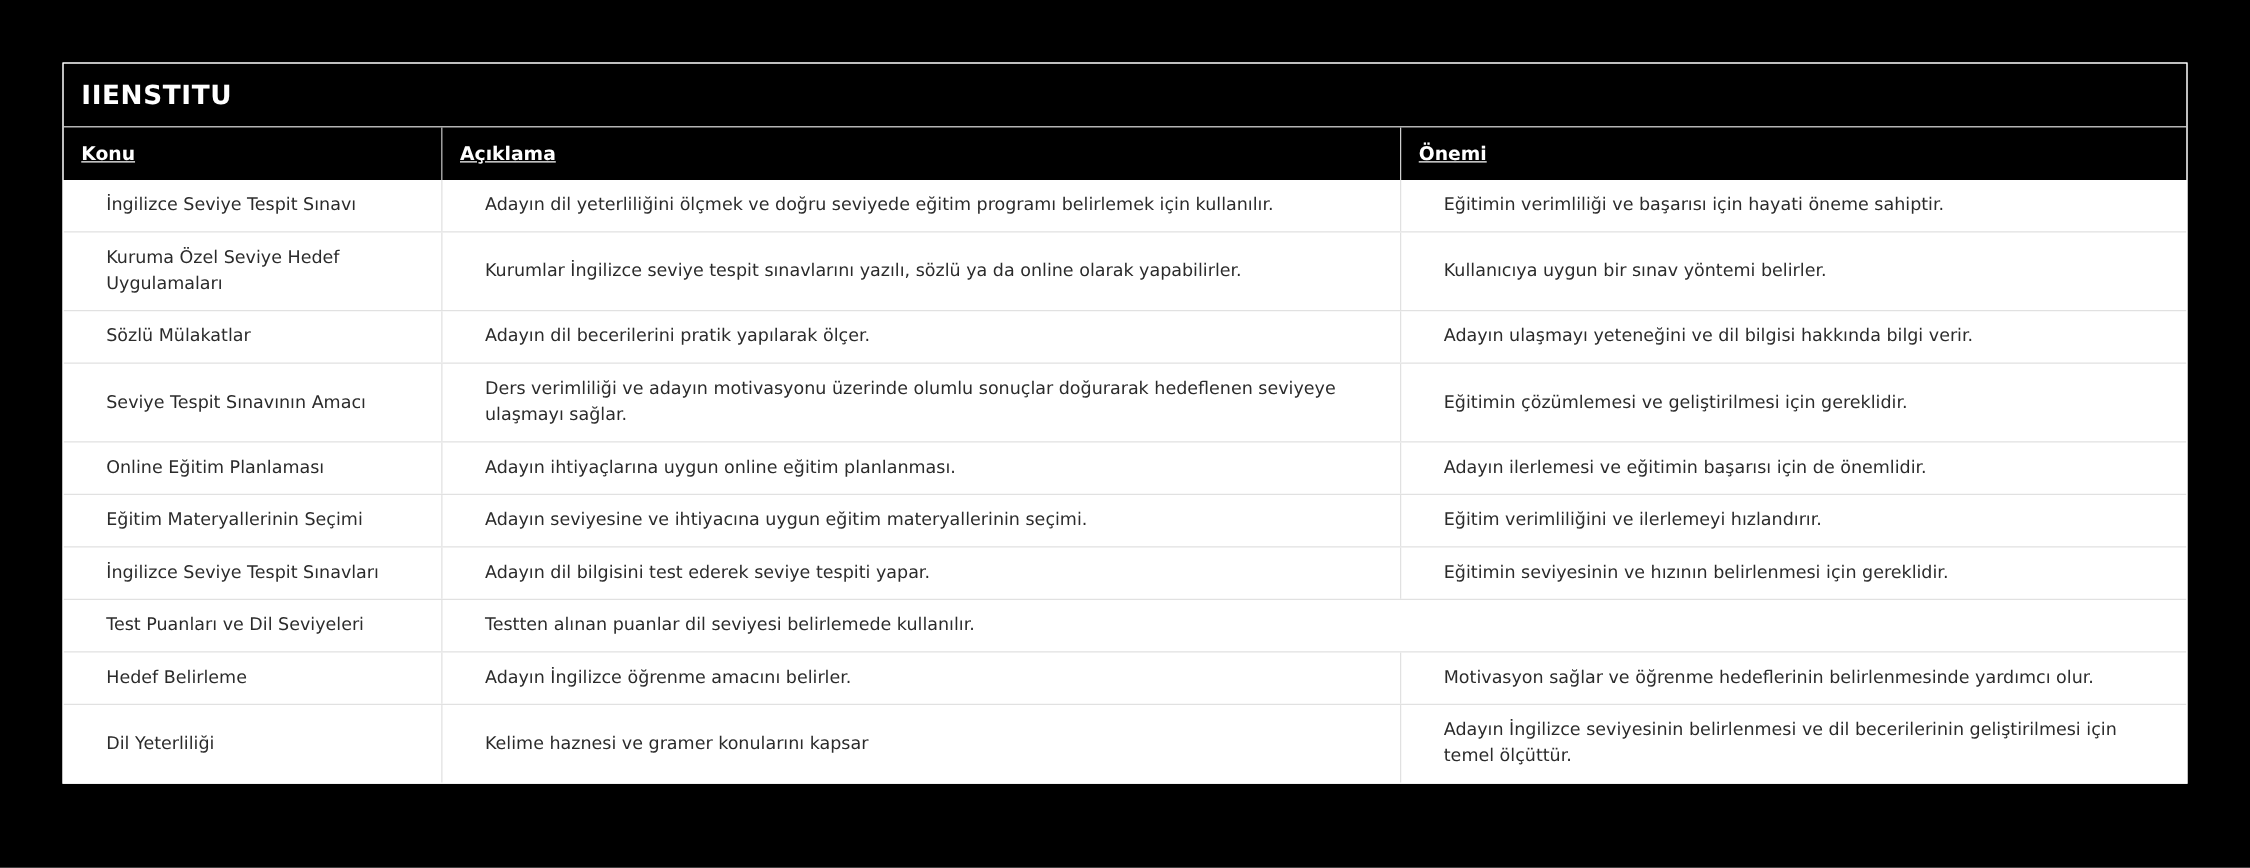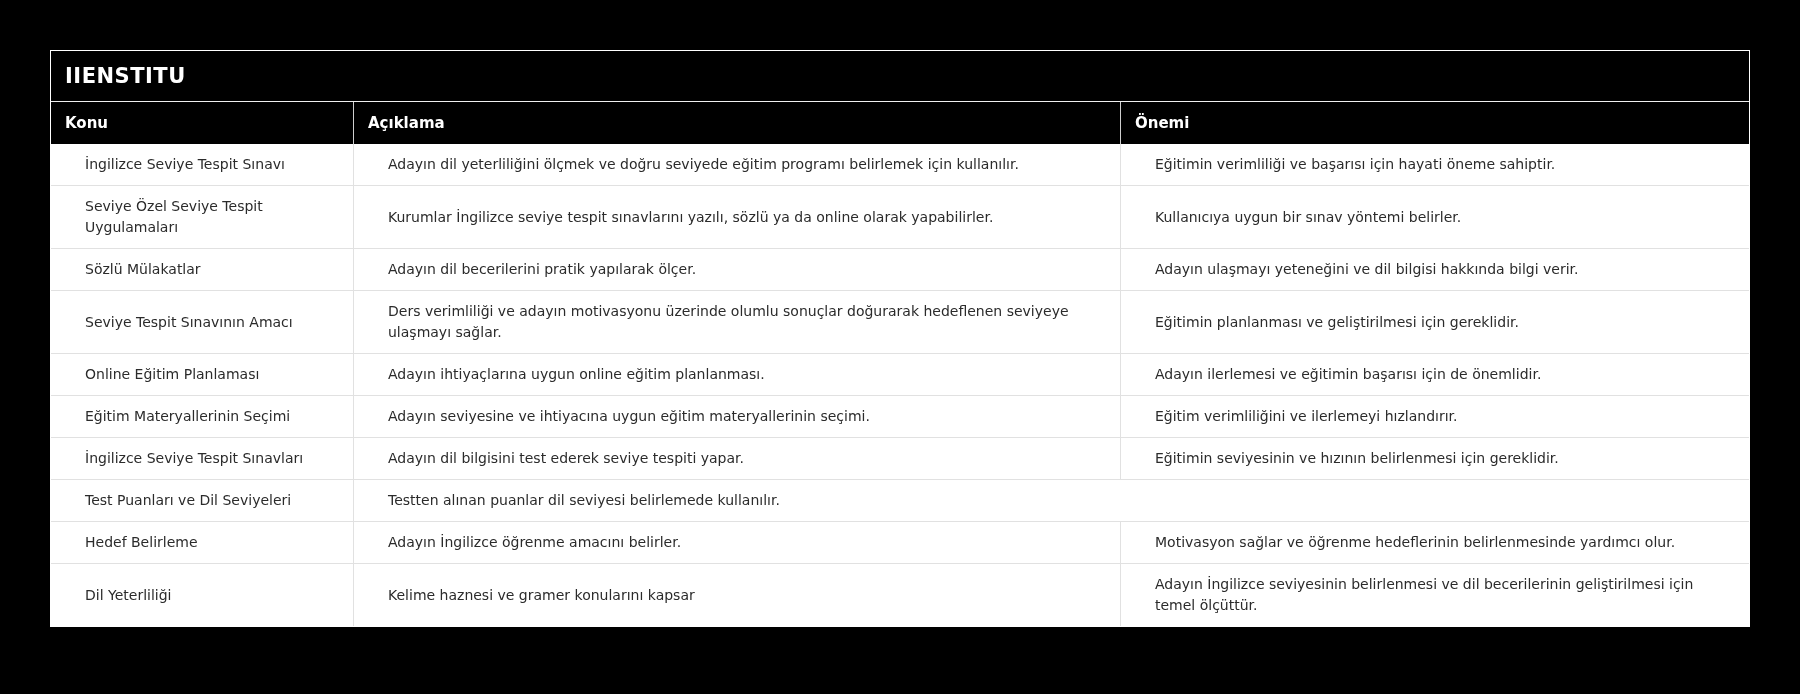--- a/index.html
+++ b/index.html
@@ -31,20 +31,21 @@
     display: grid;
     grid-template-columns: 303px 767px 1fr;
   }
   .header-row .cell {
     background: #000000;
     color: #ffffff;
     font-size: 15px;
     font-weight: bold;
     padding: 12px 14px;
     border-right: 1px solid #cfcfcf;
+    text-decoration: underline;
   }
   .header-row .cell:last-child { border-right: none; }
   .body-row { background: #ffffff; }
   .body-row + .body-row { border-top: 1px solid #e1e1e1; }
   .body-row .cell {
     display: flex;
     align-items: center;
     color: #2b2b2b;
     font-size: 14px;
     line-height: 1.5;
@@ -66,35 +67,35 @@
     <div class="cell">Önemi</div>
   </div>
 
   <div class="grid-row body-row">
     <div class="cell">İngilizce Seviye Tespit Sınavı</div>
     <div class="cell">Adayın dil yeterliliğini ölçmek ve doğru seviyede eğitim programı belirlemek için kullanılır.</div>
     <div class="cell">Eğitimin verimliliği ve başarısı için hayati öneme sahiptir.</div>
   </div>
 
   <div class="grid-row body-row">
-    <div class="cell">Seviye Özel Seviye Tespit Uygulamaları</div>
+    <div class="cell">Kuruma Özel Seviye Hedef Uygulamaları</div>
     <div class="cell">Kurumlar İngilizce seviye tespit sınavlarını yazılı, sözlü ya da online olarak yapabilirler.</div>
     <div class="cell">Kullanıcıya uygun bir sınav yöntemi belirler.</div>
   </div>
 
   <div class="grid-row body-row">
     <div class="cell">Sözlü Mülakatlar</div>
     <div class="cell">Adayın dil becerilerini pratik yapılarak ölçer.</div>
     <div class="cell">Adayın ulaşmayı yeteneğini ve dil bilgisi hakkında bilgi verir.</div>
   </div>
 
   <div class="grid-row body-row">
     <div class="cell">Seviye Tespit Sınavının Amacı</div>
     <div class="cell">Ders verimliliği ve adayın motivasyonu üzerinde olumlu sonuçlar doğurarak hedeflenen seviyeye ulaşmayı sağlar.</div>
-    <div class="cell">Eğitimin planlanması ve geliştirilmesi için gereklidir.</div>
+    <div class="cell">Eğitimin çözümlemesi ve geliştirilmesi için gereklidir.</div>
   </div>
 
   <div class="grid-row body-row">
     <div class="cell">Online Eğitim Planlaması</div>
     <div class="cell">Adayın ihtiyaçlarına uygun online eğitim planlanması.</div>
     <div class="cell">Adayın ilerlemesi ve eğitimin başarısı için de önemlidir.</div>
   </div>
 
   <div class="grid-row body-row">
     <div class="cell">Eğitim Materyallerinin Seçimi</div>

